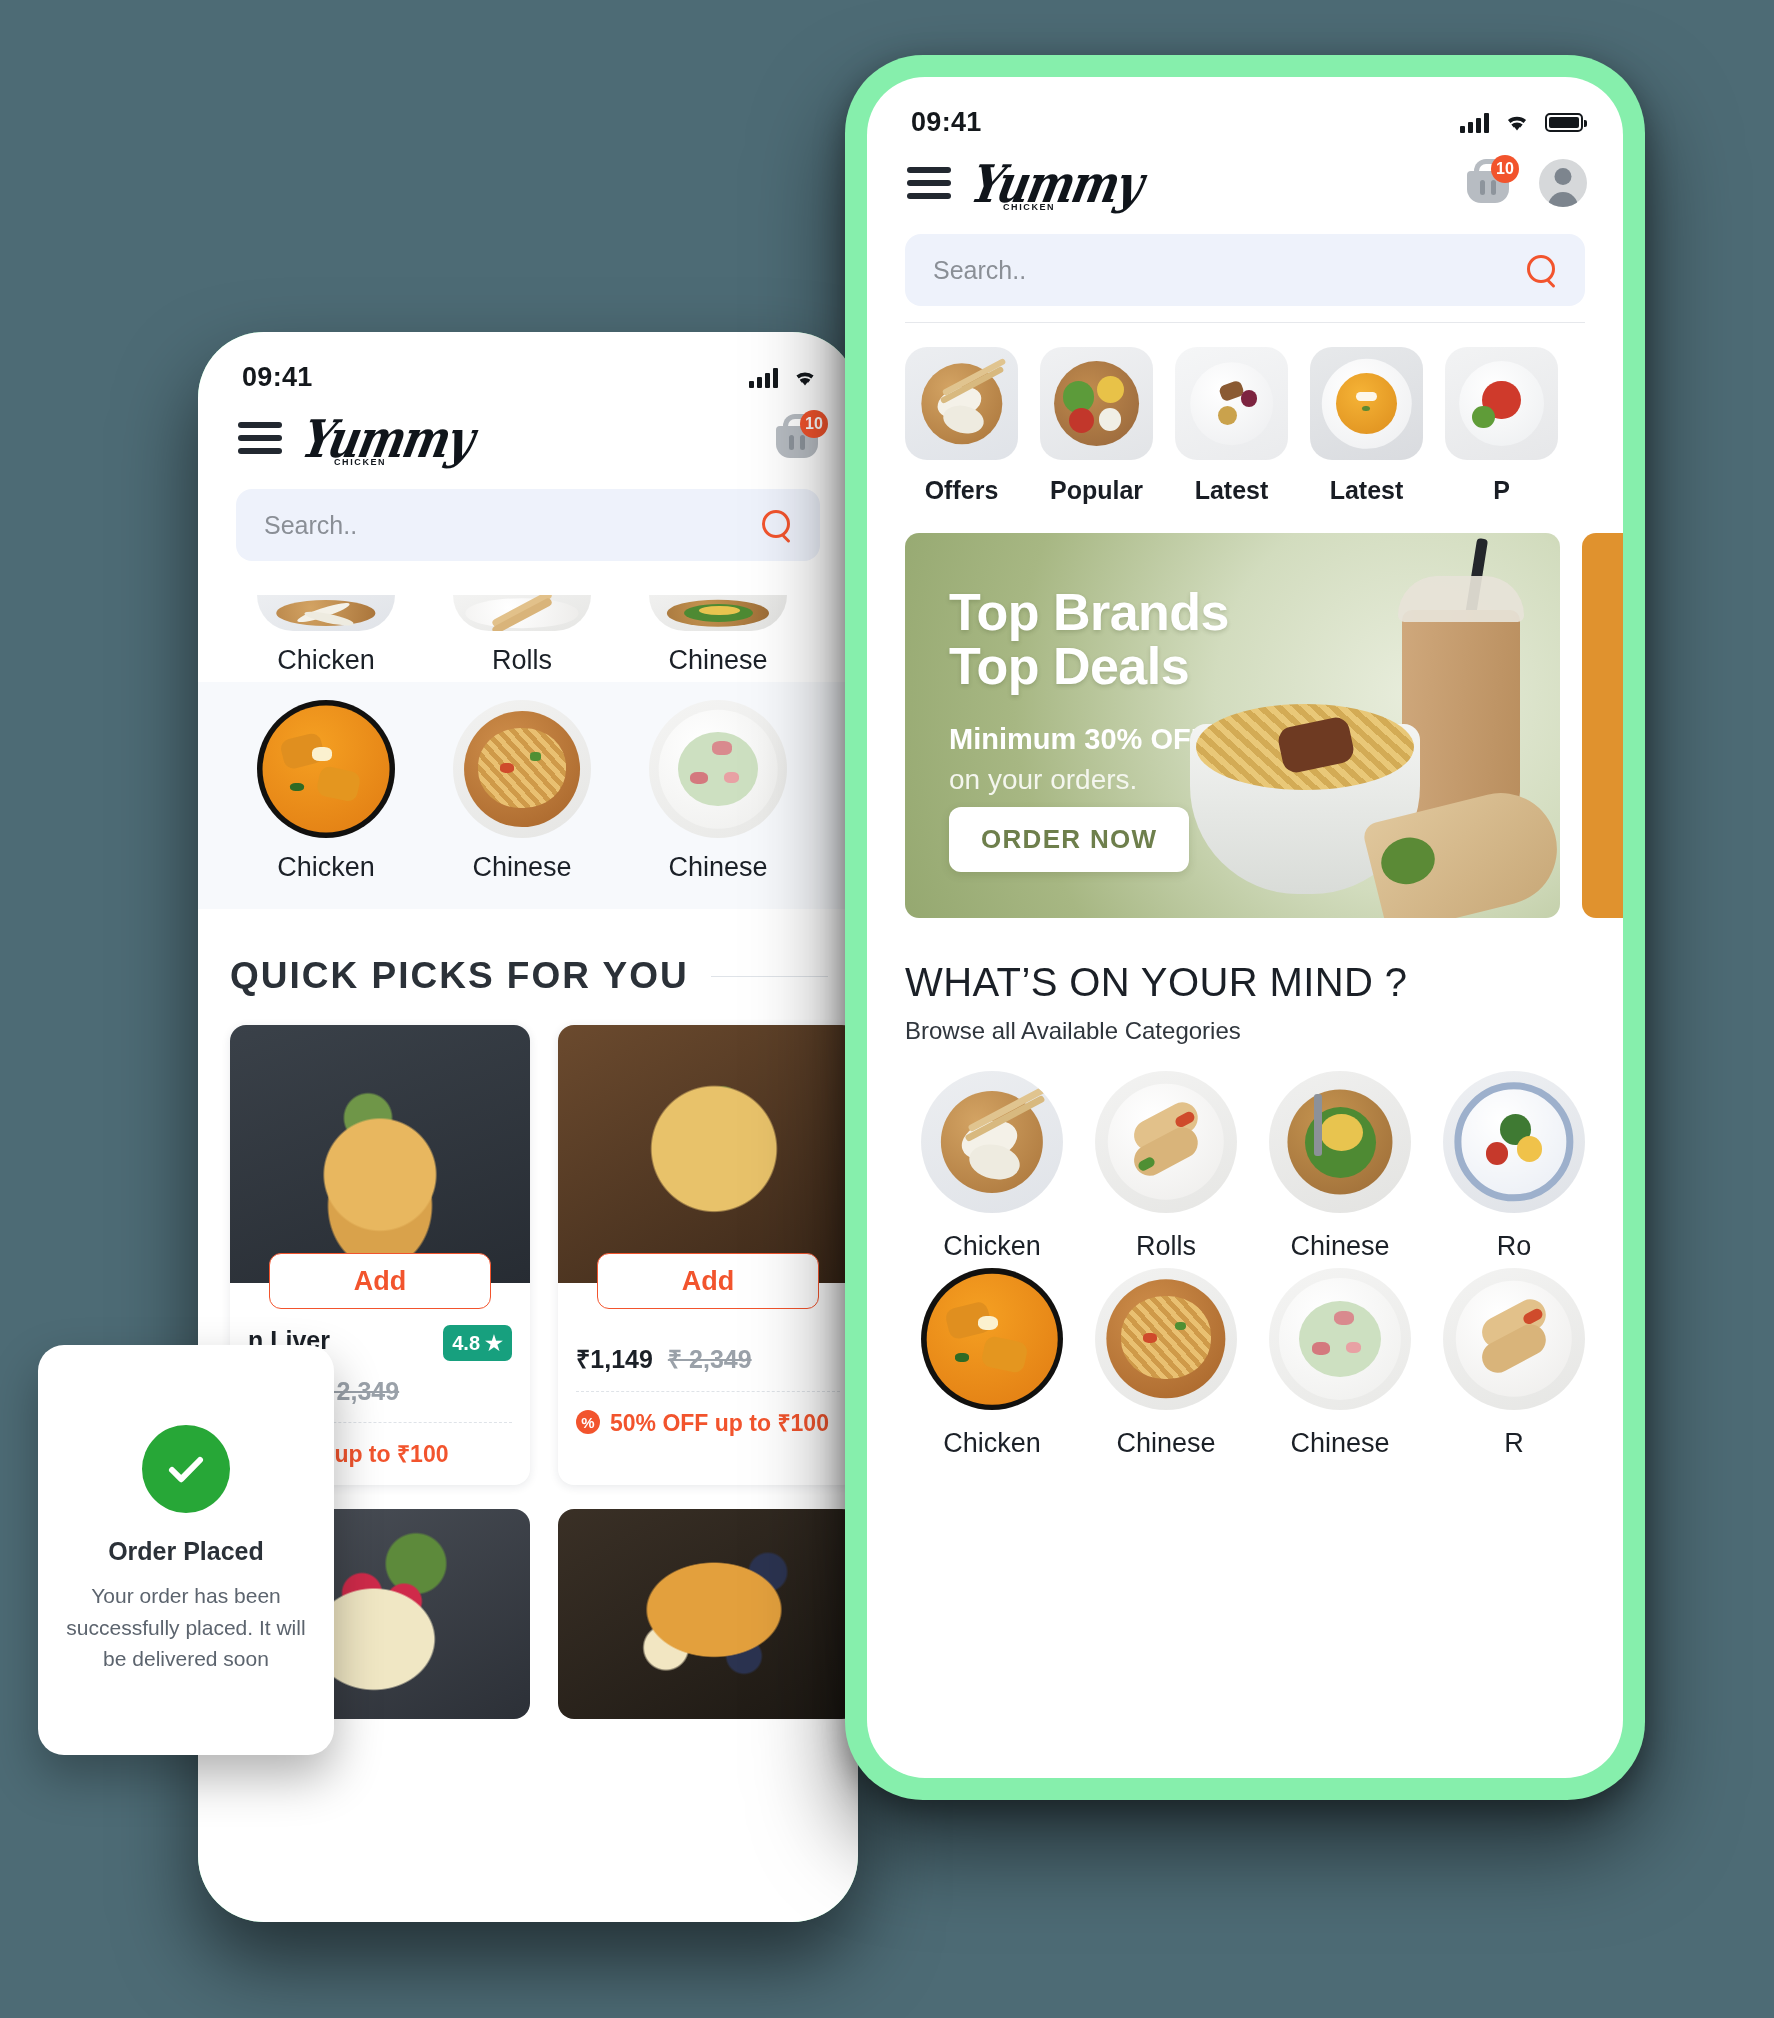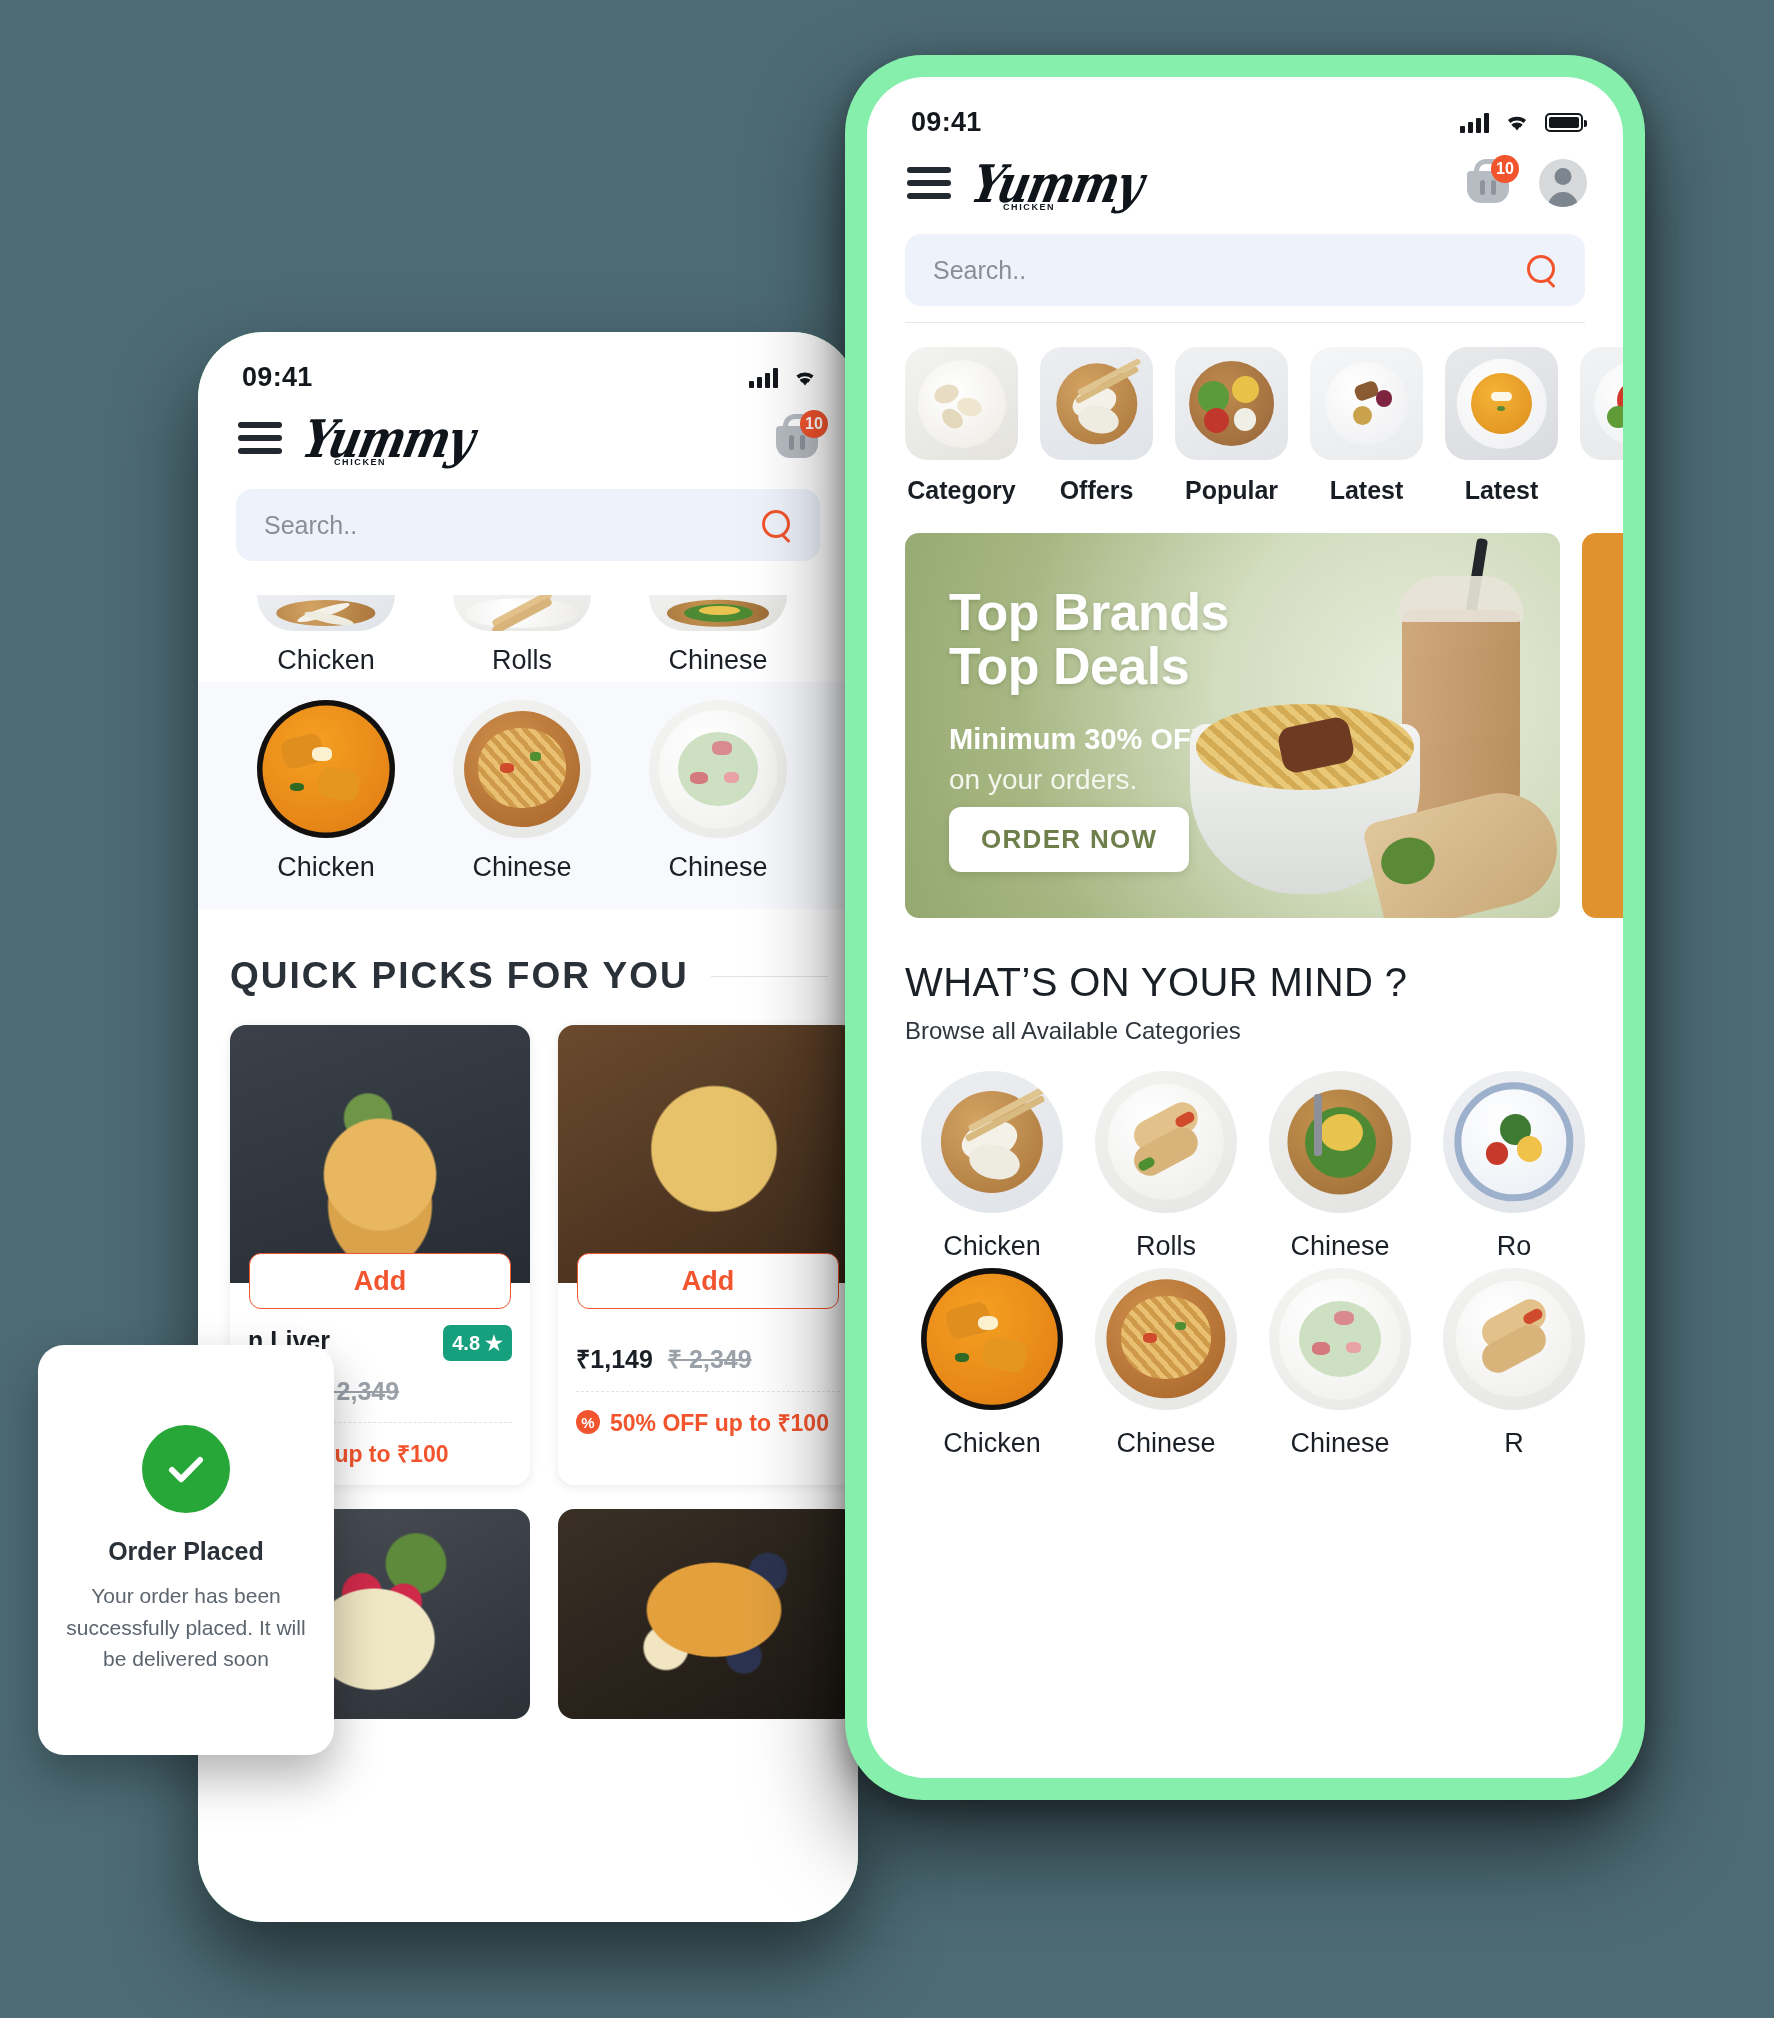--- a/index.html
+++ b/index.html
@@ -180,21 +180,21 @@
     display:flex; align-items:center; gap:22px; padding: 46px 0 0 32px;
   }
   .bp-quick h3 { font-size:37px; letter-spacing:2px; color:#2b3138; white-space:nowrap; }
   .bp-quick .rule { flex:1; height:1px; background:#dfe3e8; margin-right:30px; }
   .bp-cards { display:flex; gap:28px; padding: 28px 0 0 32px; }
   .bp-card { width: 300px; flex:0 0 auto; border-radius: 16px; overflow:hidden;
              background:#fff; box-shadow: 0 2px 10px rgba(30,40,55,.10); position:relative; }
   .bp-card .ph { height: 258px; position: relative; }
   .bp-card .addbtn {
     position:absolute; left:50%; bottom:-26px; transform:translateX(-50%);
-    width: 262px; height: 56px; background:#fff; border: 1.5px solid #f2542d;
+    width: 222px; height: 56px; background:#fff; border: 1.5px solid #f2542d;
     border-radius: 12px; color:#f2542d; font-size:27px; font-weight:bold;
     display:flex; align-items:center; justify-content:center; cursor:pointer;
   }
   .bp-card .body { padding: 42px 18px 0 18px; }
   .bp-card .trow { display:flex; align-items:flex-start; gap:10px; }
   .bp-card .tname { font-size:25px; font-weight:bold; color:#1b2027; line-height:1.25; flex:1; }
   .bp-card .rate {
     background:#17a07e; color:#fff; border-radius:7px; font-size:20px; font-weight:bold;
     padding: 6px 9px; display:flex; align-items:center; gap:5px; flex:0 0 auto;
   }
@@ -596,31 +596,20 @@
         <div class="searchbar">
           <input type="text" placeholder="Search.." style="">
           <div class="mag"></div>
         </div>
       </div>
       <div class="divider-line"></div>
 
       <div class="catstrip">
         <div class="citem">
           <div class="cthumb">
-            <div class="art a-dumpling">
-                <div class="plate"></div>
-                <div class="blob b1"></div>
-                <div class="blob b2"></div>
-                <div class="blob b3"></div>
-              </div>
-          </div>
-          <div class="clabel">Category</div>
-        </div>
-        <div class="citem">
-          <div class="cthumb">
             <div class="art a-wood">
                 <div class="plate"></div>
                 <div class="blob b1"></div>
                 <div class="blob b2"></div>
                 <div class="stick"></div>
                 <div class="stick2"></div>
               </div>
           </div>
           <div class="clabel">Offers</div>
         </div>

